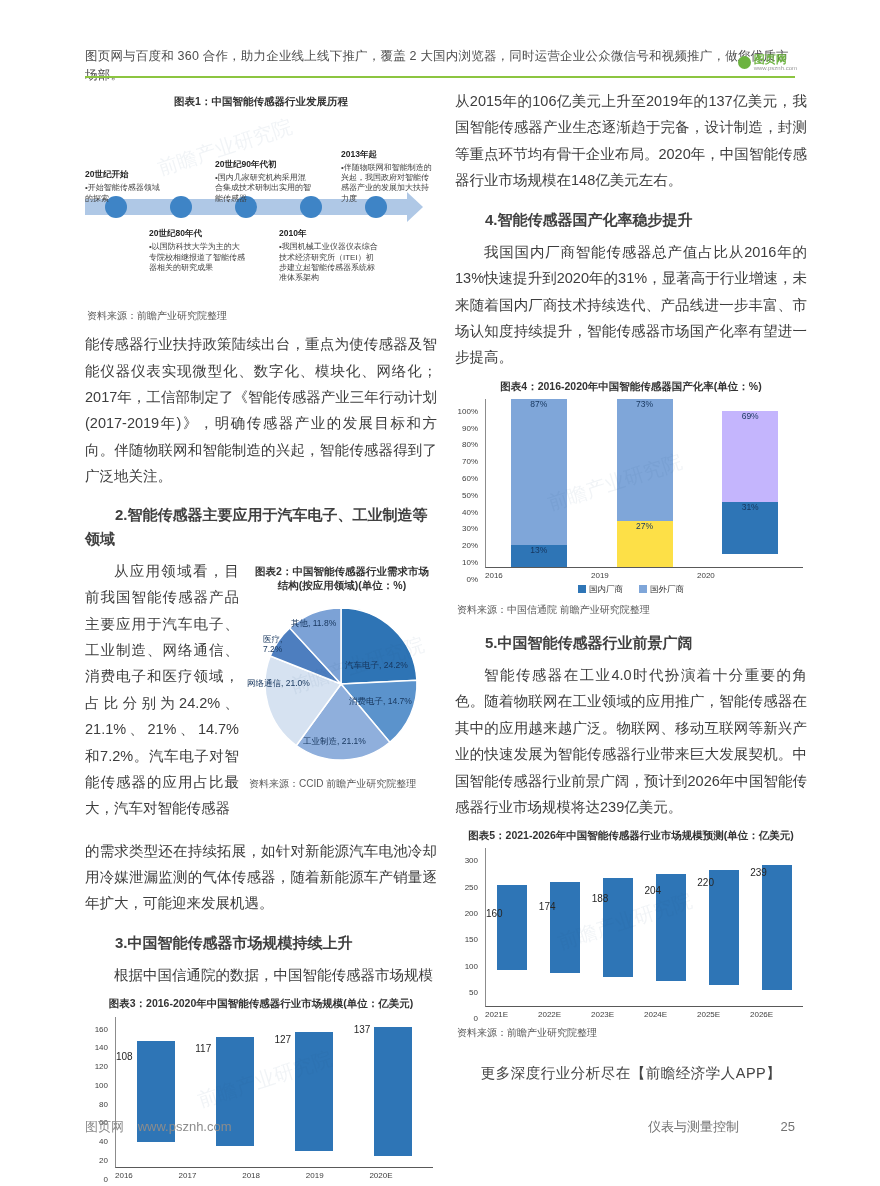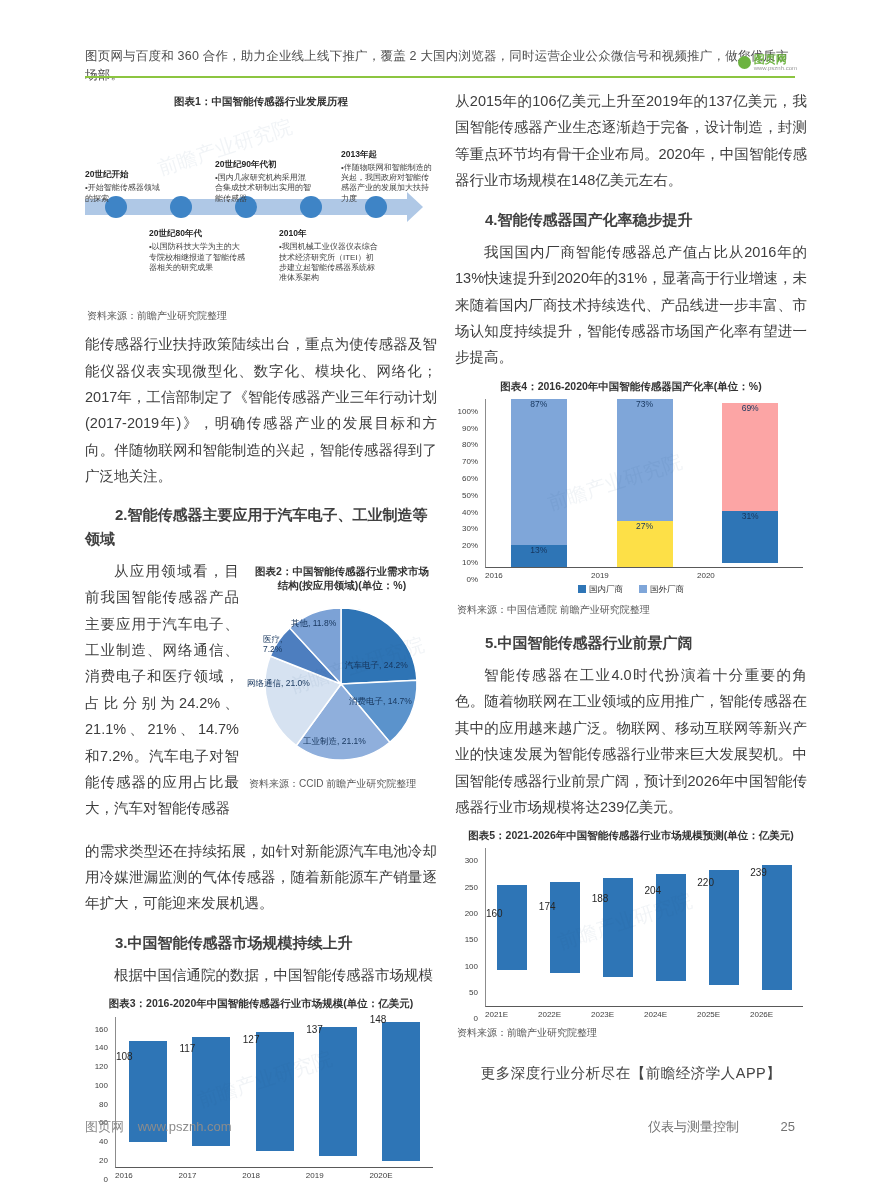--- a/index.html
+++ b/index.html
@@ -187,24 +187,20 @@
               <div class="bar" style="height:109.6875px;width:38px;background:#2E75B6"></div>
             </div>
             <div class="bslot">
               <div class="vlab" style="bottom:122.0625px">127</div>
               <div class="bar" style="height:119.0625px;width:38px;background:#2E75B6"></div>
             </div>
             <div class="bslot">
               <div class="vlab" style="bottom:131.4375px">137</div>
               <div class="bar" style="height:128.4375px;width:38px;background:#2E75B6"></div>
             </div>
-            <div class="bslot">
-              <div class="vlab" style="bottom:141.75px">148</div>
-              <div class="bar" style="height:138.75px;width:38px;background:#2E75B6"></div>
-            </div>
           </div>
           <div class="xax">
             <div class="xlab">2016</div>
             <div class="xlab">2017</div>
             <div class="xlab">2018</div>
             <div class="xlab">2019</div>
             <div class="xlab">2020E</div>
           </div>
         </div>
       <div class="fig-src">资料来源：中国信通院 前瞻产业研究院整理</div>
@@ -246,21 +242,21 @@
             </div>
             <div class="bslot">
               <div class="sseg" style="height:122.64px;width:56px;background:#7FA6D9">
                 <span class="slab">73%</span>
               </div>
               <div class="sseg" style="height:45.36px;width:56px;background:#fde047">
                 <span class="slab">27%</span>
               </div>
             </div>
             <div class="bslot">
-              <div class="sseg" style="height:108px;width:56px;background:#fca5a5">
+              <div class="sseg" style="height:91px;width:56px;background:#c4b5fd">
                 <span class="slab">69%</span>
               </div>
               <div class="sseg" style="height:52.08px;width:56px;background:#2E75B6">
                 <span class="slab">31%</span>
               </div>
             </div>
           </div>
           <div class="xax">
             <div class="xlab">2016</div>
             <div class="xlab">2019</div>

